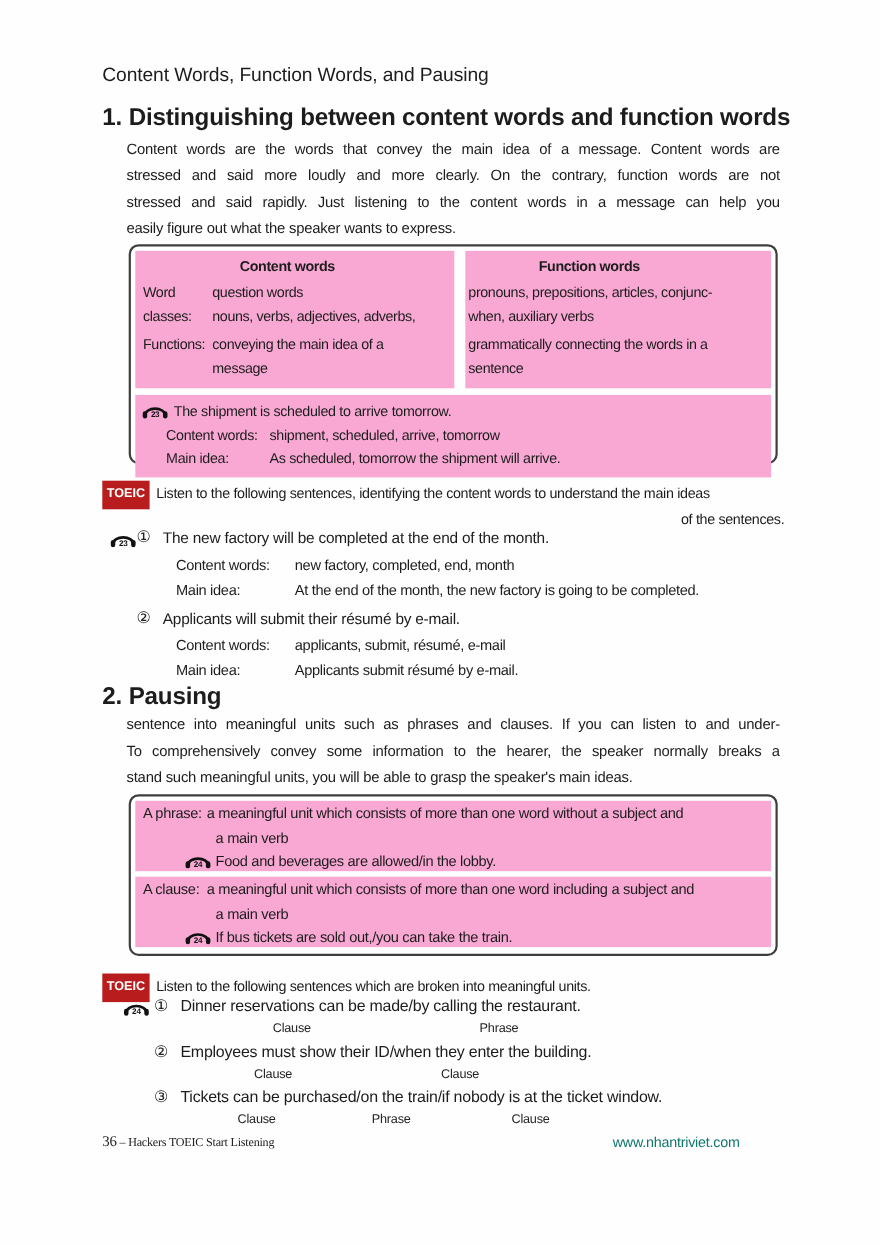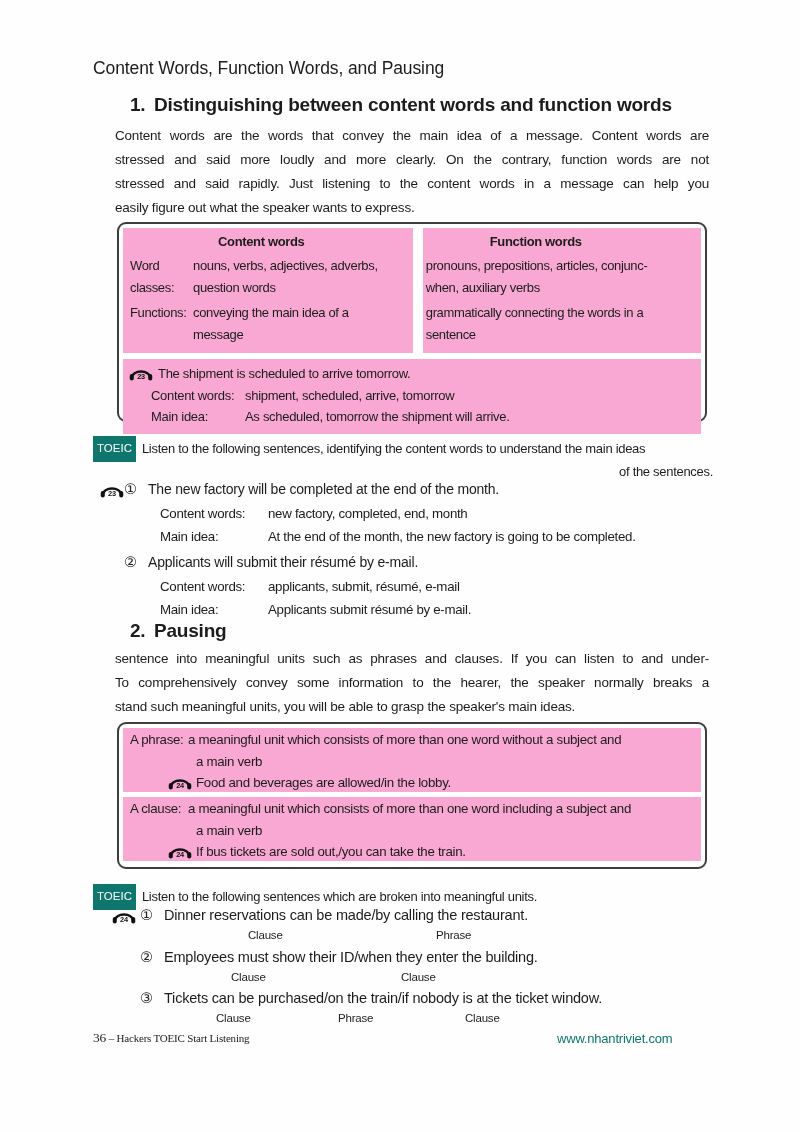--- a/index.html
+++ b/index.html
@@ -5,21 +5,21 @@
   * { margin:0; padding:0; box-sizing:border-box; }
   body { background:#ffffff; }
   .page {
     position:relative; width:800px; height:1132px; background:#fefefe;
     font-family:"Liberation Sans","DejaVu Sans",sans-serif;
     color:#1c1c1c; letter-spacing:-0.2px; overflow:hidden;
   }
   .abs { position:absolute; }
 
   .page-title { left:93px; top:58px; font-size:17.5px; font-weight:normal; letter-spacing:-0.1px; }
-  .sec-head { left:93px; font-size:19px; font-weight:bold;margin-left:37px; }
+  .sec-head { left:93px; font-size:22px; font-weight:bold; }
   .sec-head .sec-num { display:inline-block; width:24px; }
 
   .para { left:115px; width:594px; font-size:13.5px; line-height:24px; }
   .jline { text-align:justify; text-align-last:justify; }
   .jline.last { text-align-last:left; }
 
   
   .ibox {
     left:117px; width:590px; background:#fff;
     border:2px solid #3e3e3e; border-radius:9px; padding:4px;
@@ -41,21 +41,21 @@
   .ex-sent { display:flex; align-items:center; }
   .ex-sent .hp { margin-right:5px; }
   .ex-row { display:flex; padding-left:22px; }
   .ex-row .exlbl { width:94px; flex:none; }
 
   .hp { display:inline-block; width:24px; height:15px; flex:none; }
 
   
   .toeic-line { left:93px; width:620px; font-size:13px; letter-spacing:-0.3px; line-height:23px; }
   .badge {
-    display:inline-block; background:#0f766e; color:#fff; font-weight:normal;
+    display:inline-block; background:#b91c1c; color:#fff; font-weight:bold;
     font-size:11.5px; letter-spacing:0; padding:1px 4px 2px 4px; margin-right:6px;
     transform:translateY(-1px);
   }
 
   
   .irow { left:93px; width:640px; }
   .irow .hp { position:absolute; top:2px; }
   .irow .num { position:absolute; top:0; font-size:14.5px; color:#222; }
   .s1 .hp  { left:7px; }  .s1 .num { left:31px; }  .s1 .sent { padding-left:55px; }
   .s2 .hp  { left:19px; } .s2 .num { left:47px; }  .s2 .sent { padding-left:71px; }
@@ -104,22 +104,22 @@
     <div class="jline last">easily figure out what the speaker wants to express.</div>
   </div>
 
   <div class="abs ibox" style="top:222px;height:200px;">
     <div class="tblwrap">
       <div class="tbl-left gray">
         <div class="thead">Content words</div>
         <div class="trow">
           <span class="lbl">Word classes:</span>
           <div>
+            <div>question words</div>
             <div>nouns, verbs, adjectives, adverbs,</div>
-            <div>question words</div>
           </div>
         </div>
         <div class="trow" style="margin-top:3px;">
           <span class="lbl">Functions:</span>
           <div>
             <div>conveying the main idea of a</div>
             <div>message</div>
           </div>
         </div>
       </div>

